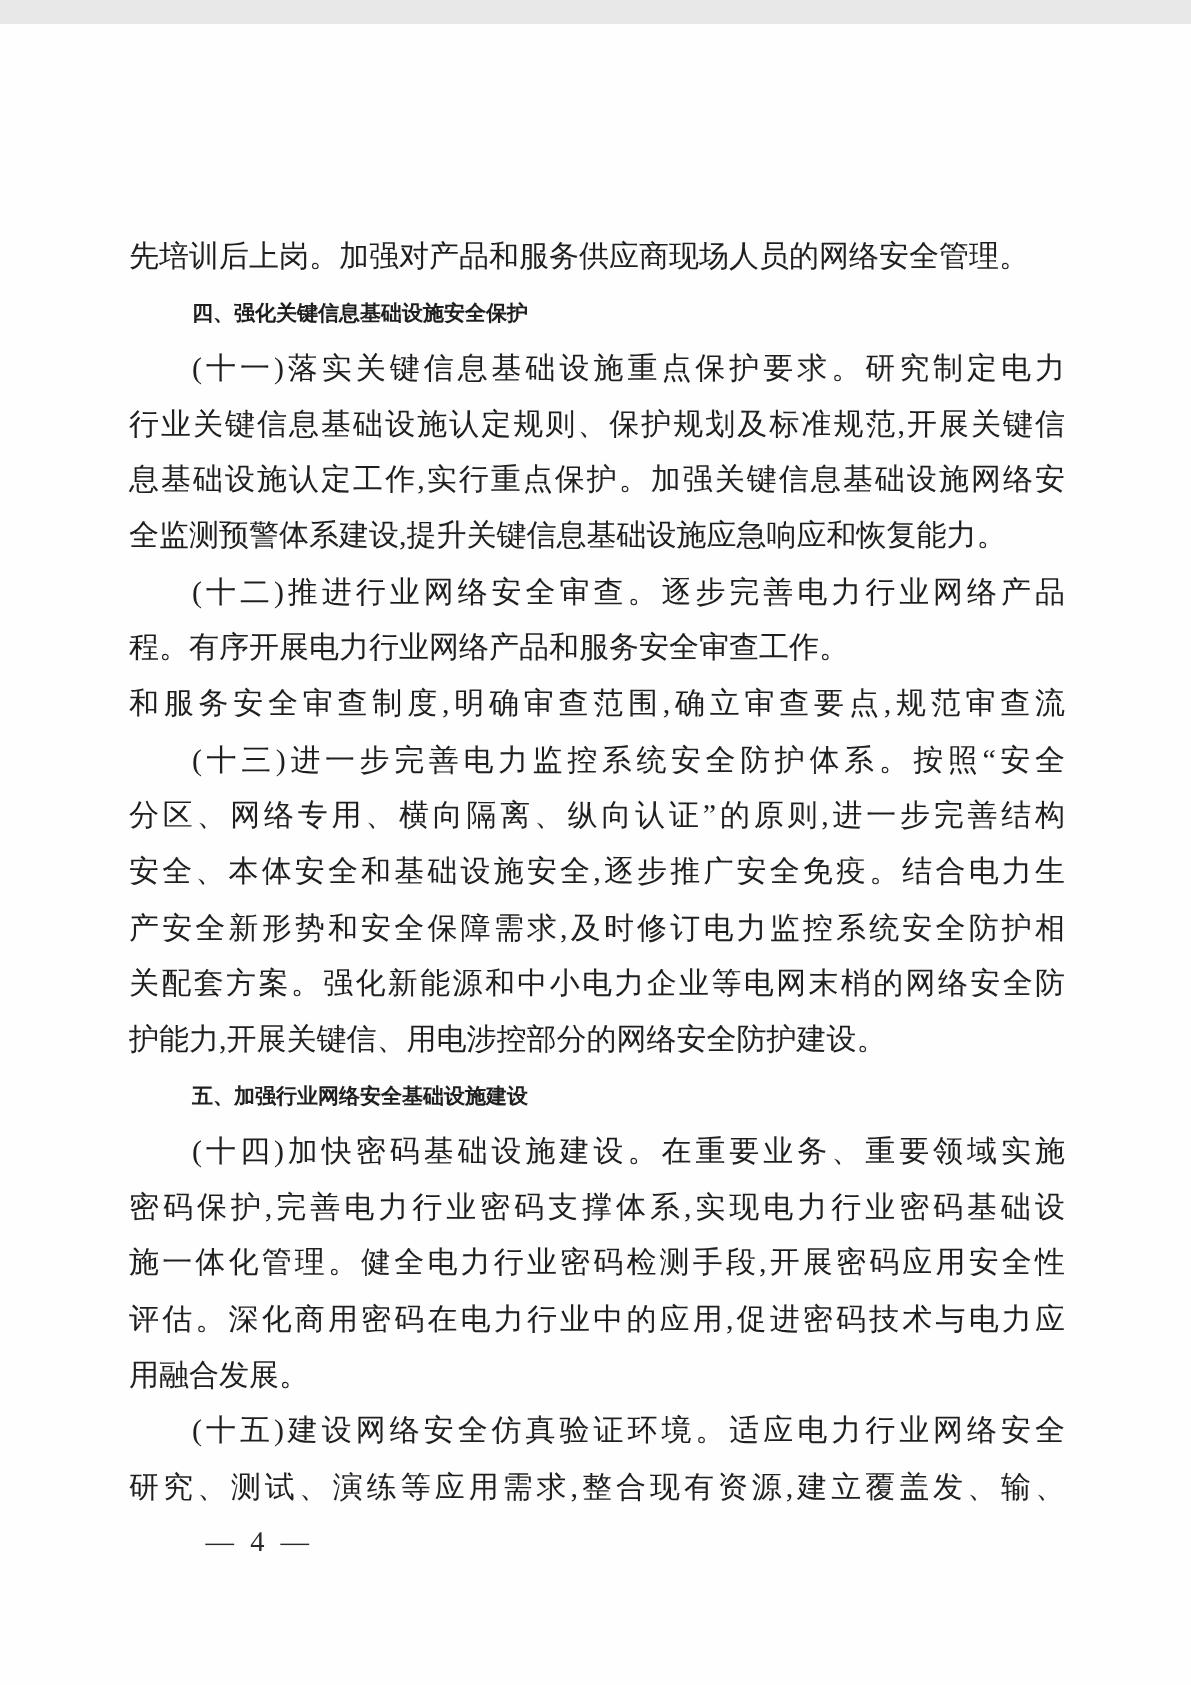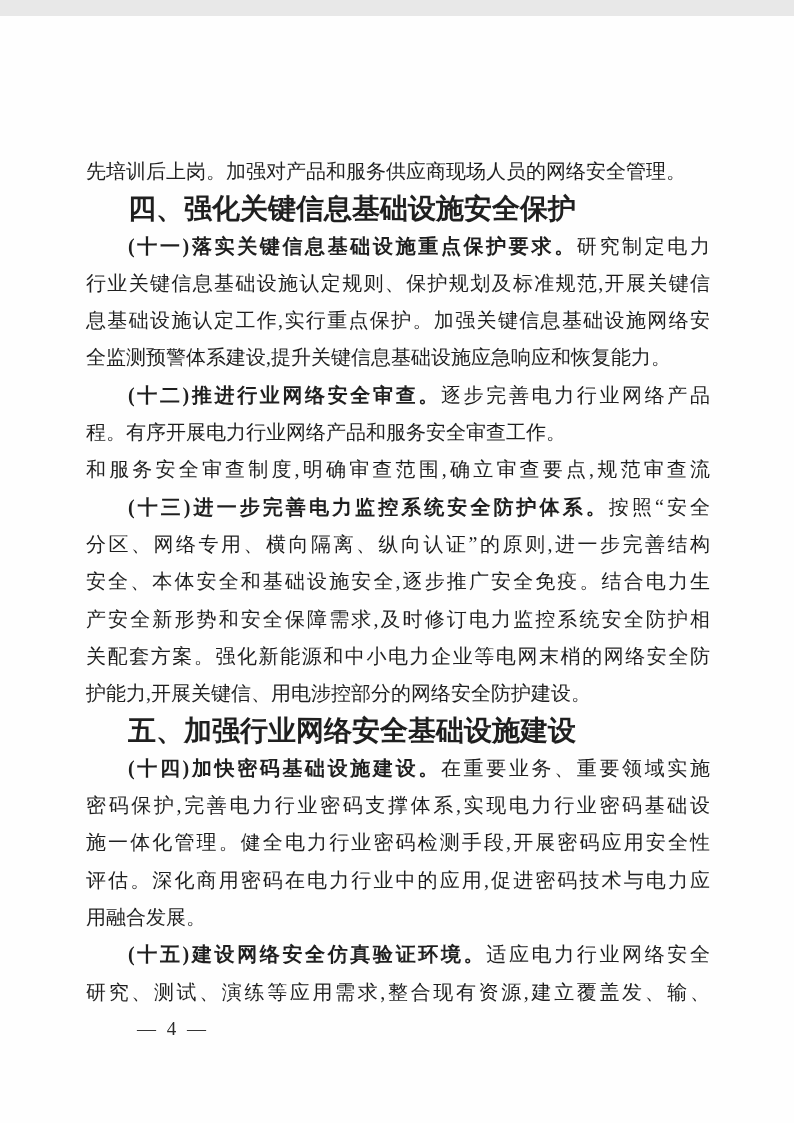--- a/index.html
+++ b/index.html
@@ -32,28 +32,28 @@
     text-align-last: justify;
   }
   .line.end {
     text-align: left;
     text-align-last: left;
   }
   .line.first {
     padding-left: 42px;
   }
   .lead {
-    font-weight: bold;
+    font-weight: normal;
   }
   .heading {
     height: 37.3px;
     padding-left: 42px;
     font-family: "Liberation Sans", sans-serif;
     font-weight: bold;
-    font-size: 28px;
+    font-size: 14px;
     white-space: nowrap;
     text-align: left;
     text-align-last: left;
   }
   .page-number {
     position: absolute;
     left: 137px;
     top: 1002px;
     font-size: 19px;
     letter-spacing: 3px;

